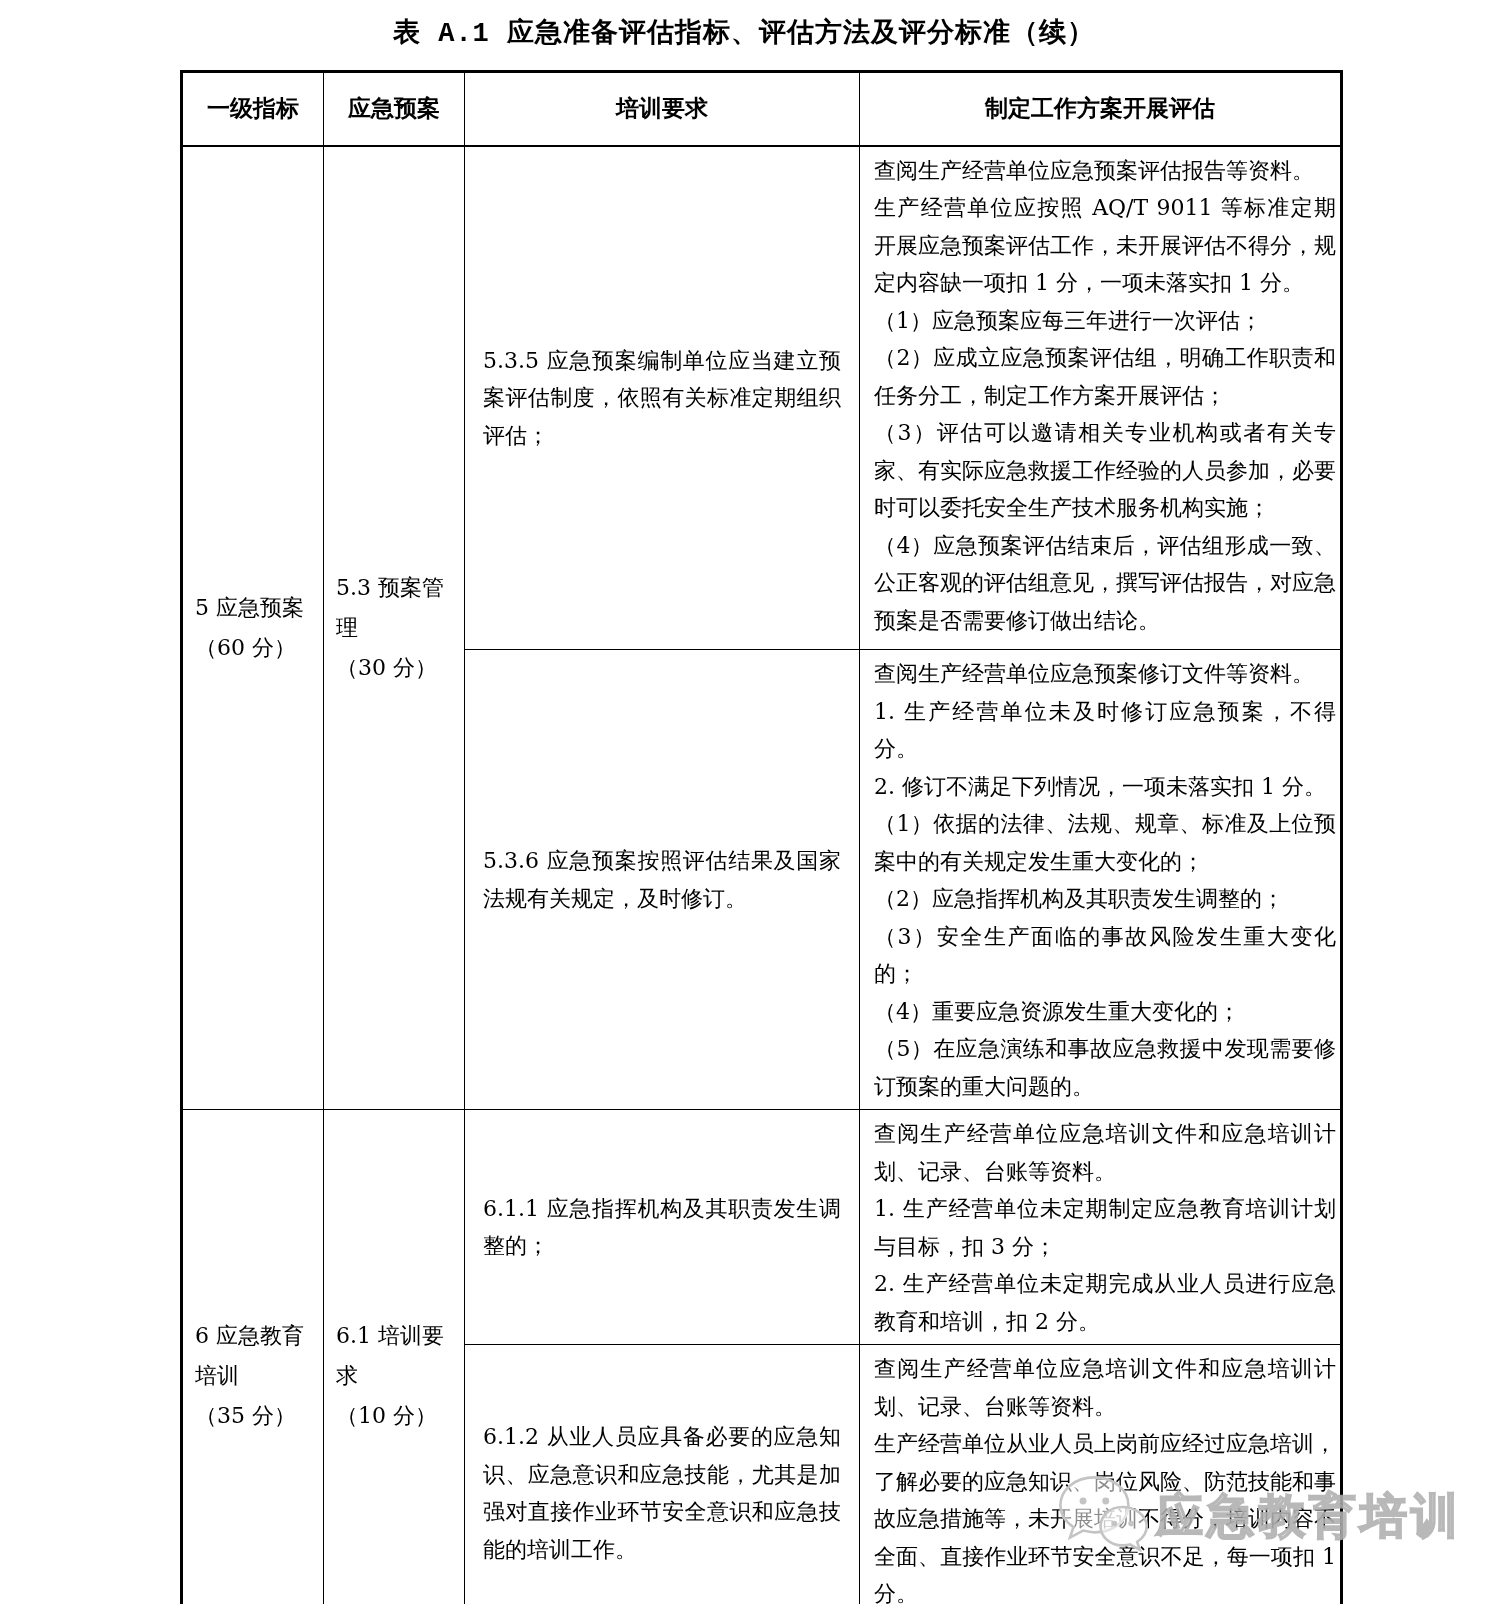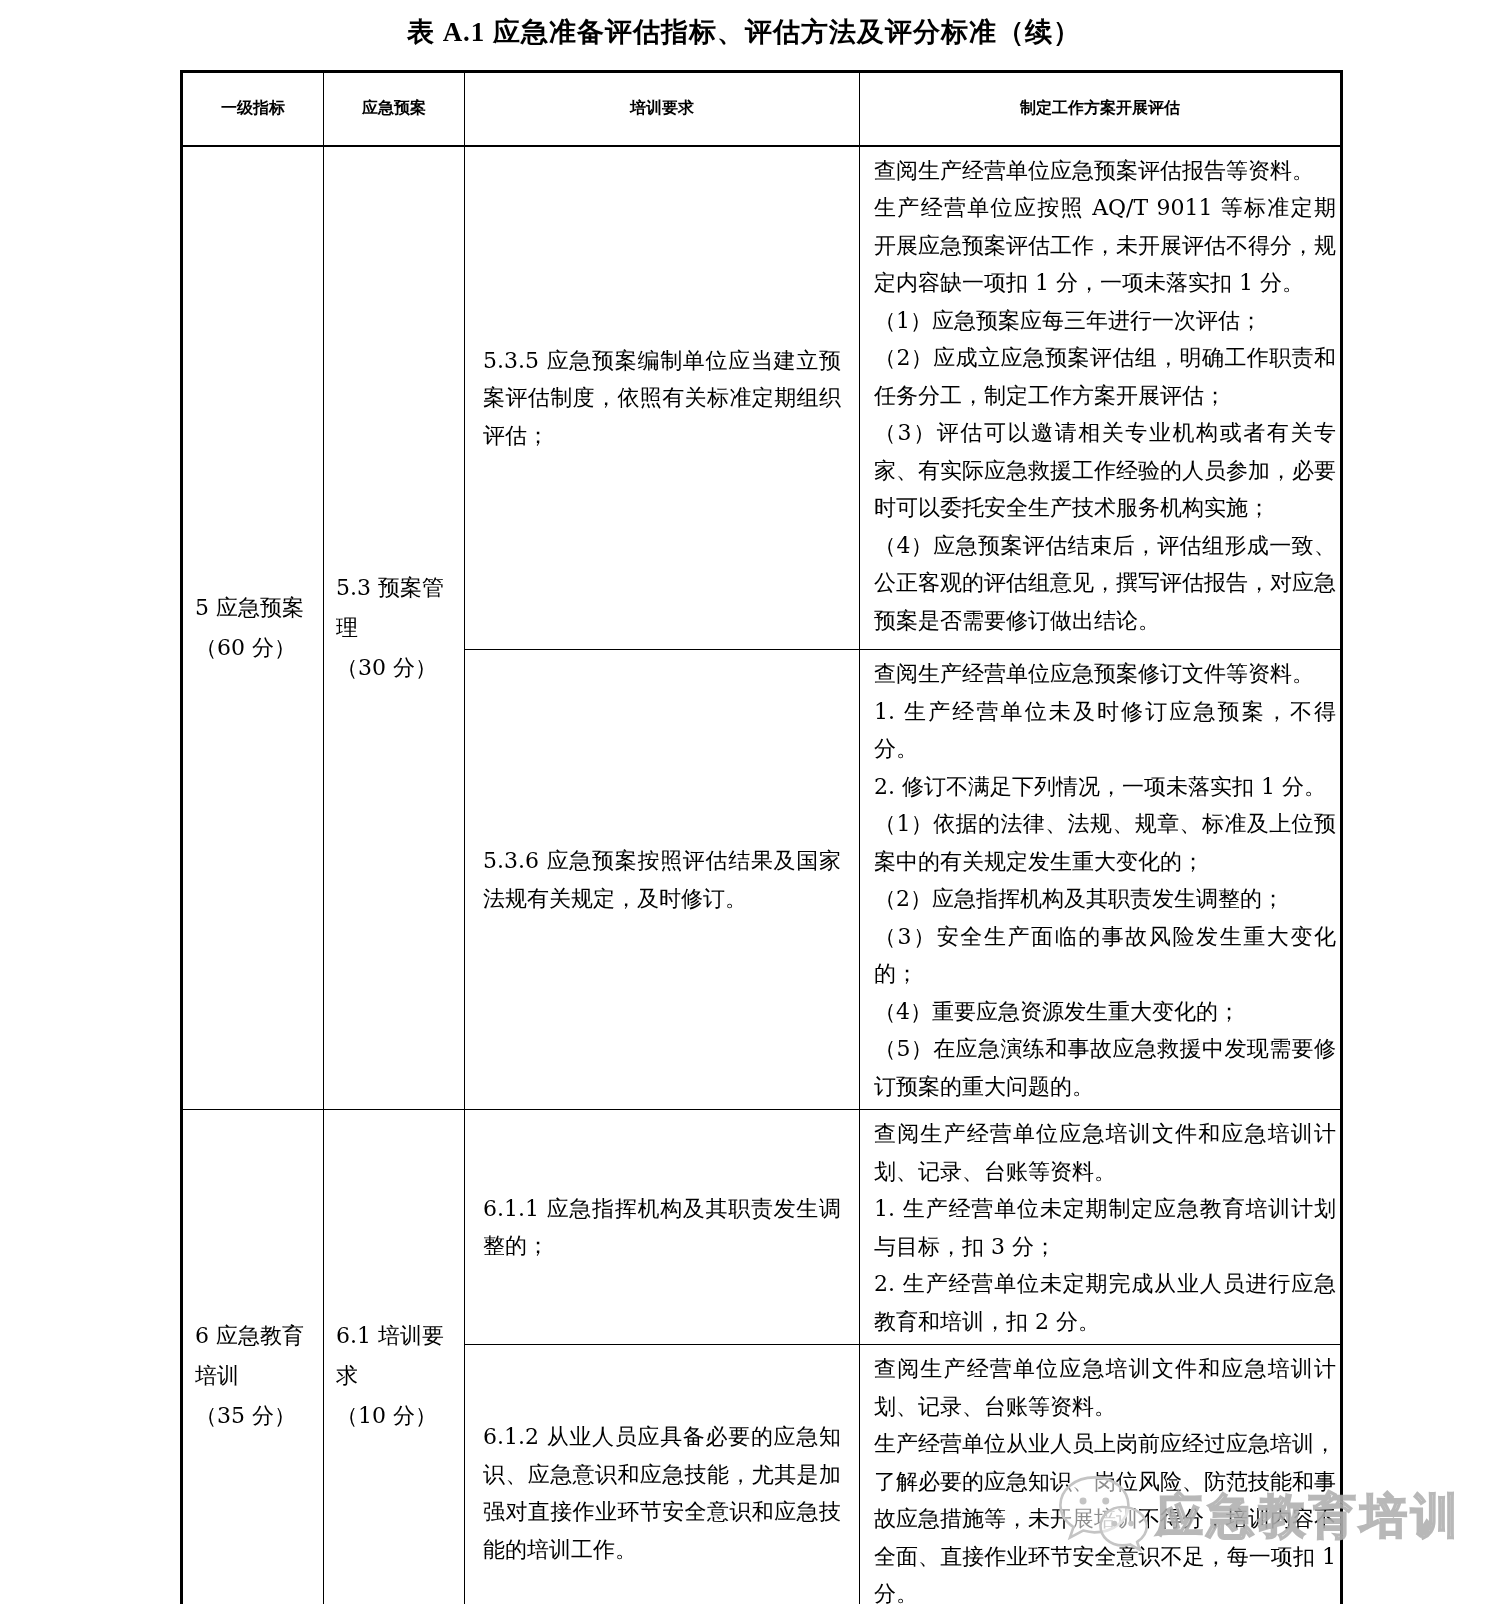--- a/index.html
+++ b/index.html
@@ -8,40 +8,40 @@
     background: #ffffff;
     position: relative;
     overflow: hidden;
     font-family: "DejaVu Serif", serif;
     color: #000;
   }
   .doc-title {
     position: absolute;
     top: 14px; left: 0; width: 100%;
     text-align: center;
-    font-family: Liberation Serif, serif;
+    font-family: Liberation Mono, monospace;
     font-weight: bold;
     font-size: 27px;
     letter-spacing: 1px;
   }
   table.eval-table {
     position: absolute;
     left: 180px; top: 70px;
     border-collapse: collapse;
     table-layout: fixed;
     border: 3px solid #000;
   }
   .eval-table th, .eval-table td {
     border: 1px solid #000;
     box-sizing: border-box;
   }
   .eval-table th {
     font-family: "Liberation Sans", sans-serif;
     font-weight: bold;
-    font-size: 16px;
+    font-size: 23px;
     text-align: center;
     vertical-align: middle;
     height: 74px;
     border-bottom: 2px solid #000;
   }
   .eval-table td {
     font-size: 22px;
     line-height: 37.5px;
     vertical-align: middle;
   }

